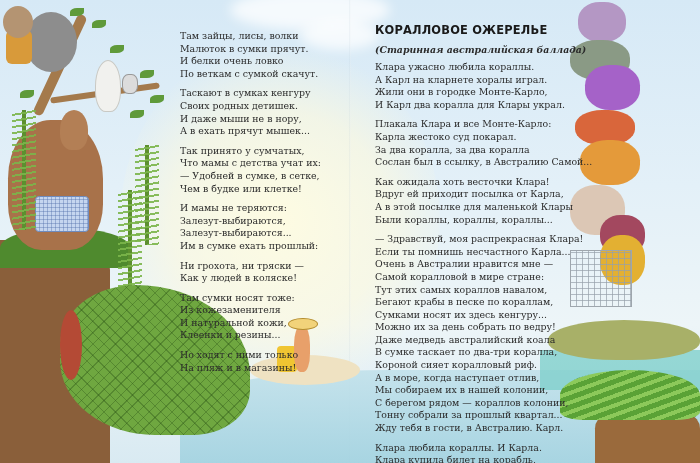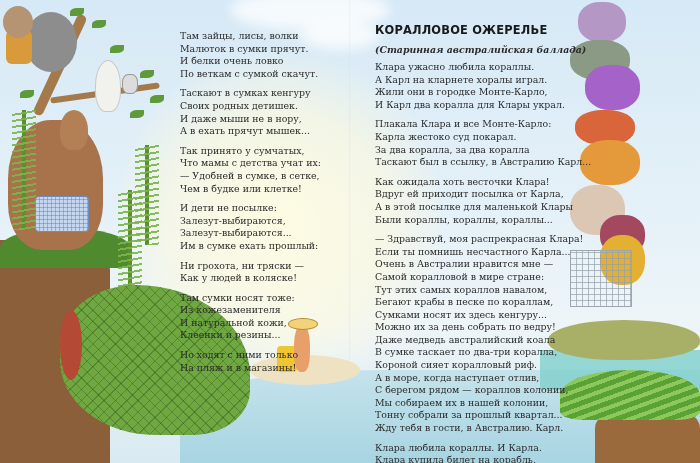--- a/index.html
+++ b/index.html
@@ -136,21 +136,21 @@
       <div class="line">И даже мыши не в нору,</div>
       <div class="line">А в ехать прячут мышек...</div>
     </div>
     <div class="stanza">
       <div class="line">Так принято у сумчатых,</div>
       <div class="line">Что мамы с детства учат их:</div>
       <div class="line">— Удобней в сумке, в сетке,</div>
       <div class="line">Чем в будке или клетке!</div>
     </div>
     <div class="stanza">
-      <div class="line">И дети не посылке:</div>
+      <div class="line">И мамы не теряются:</div>
       <div class="line">Залезут-выбираются,</div>
       <div class="line">Залезут-выбираются...</div>
       <div class="line">Им в сумке ехать прошлый:</div>
     </div>
     <div class="stanza">
       <div class="line">Ни грохота, ни тряски —</div>
       <div class="line">Как у людей в коляске!</div>
     </div>
     <div class="stanza">
       <div class="line">Там сумки носят тоже:</div>
@@ -171,43 +171,43 @@
     <div class="stanza">
       <div class="line">Клара ужасно любила кораллы.</div>
       <div class="line">А Карл на кларнете хоралы играл.</div>
       <div class="line">Жили они в городке Монте-Карло,</div>
       <div class="line">И Карл два коралла для Клары украл.</div>
     </div>
     <div class="stanza">
       <div class="line">Плакала Клара и все Монте-Карло:</div>
       <div class="line">Карла жестоко суд покарал.</div>
       <div class="line">За два коралла, за два коралла</div>
-      <div class="line">Таскают был в ссылку, в Австралию Карл...</div>
+      <div class="line">Сослан был в ссылку, в Австралию Самой...</div>
     </div>
     <div class="stanza">
       <div class="line">Как ожидала хоть весточки Клара!</div>
       <div class="line">Вдруг ей приходит посылка от Карла,</div>
       <div class="line">А в этой посылке для маленькой Клары</div>
       <div class="line">Были кораллы, кораллы, кораллы...</div>
     </div>
     <div class="stanza">
       <div class="line">— Здравствуй, моя распрекрасная Клара!</div>
       <div class="line">Если ты помнишь несчастного Карла...</div>
       <div class="line">Очень в Австралии нравится мне —</div>
       <div class="line">Самой коралловой в мире стране:</div>
       <div class="line">Тут этих самых кораллов навалом,</div>
       <div class="line">Бегают крабы в песке по кораллам,</div>
       <div class="line">Сумками носят их здесь кенгуру...</div>
       <div class="line">Можно их за день собрать по ведру!</div>
       <div class="line">Даже медведь австралийский коала</div>
       <div class="line">В сумке таскает по два-три коралла,</div>
       <div class="line">Короной сияет коралловый риф.</div>
       <div class="line">А в море, когда наступает отлив,</div>
+      <div class="line">Мы собираем их в нашей колонии,</div>
       <div class="line">С берегом рядом — кораллов колонии,</div>
-      <div class="line">Мы собираем их в нашей колонии,</div>
       <div class="line">Тонну собрали за прошлый квартал...</div>
       <div class="line">Жду тебя в гости, в Австралию. Карл.</div>
     </div>
     <div class="stanza">
       <div class="line">Клара любила кораллы. И Карла.</div>
       <div class="line">Клара купила билет на корабль,</div>
     </div>
   </div>
 </div>
 

